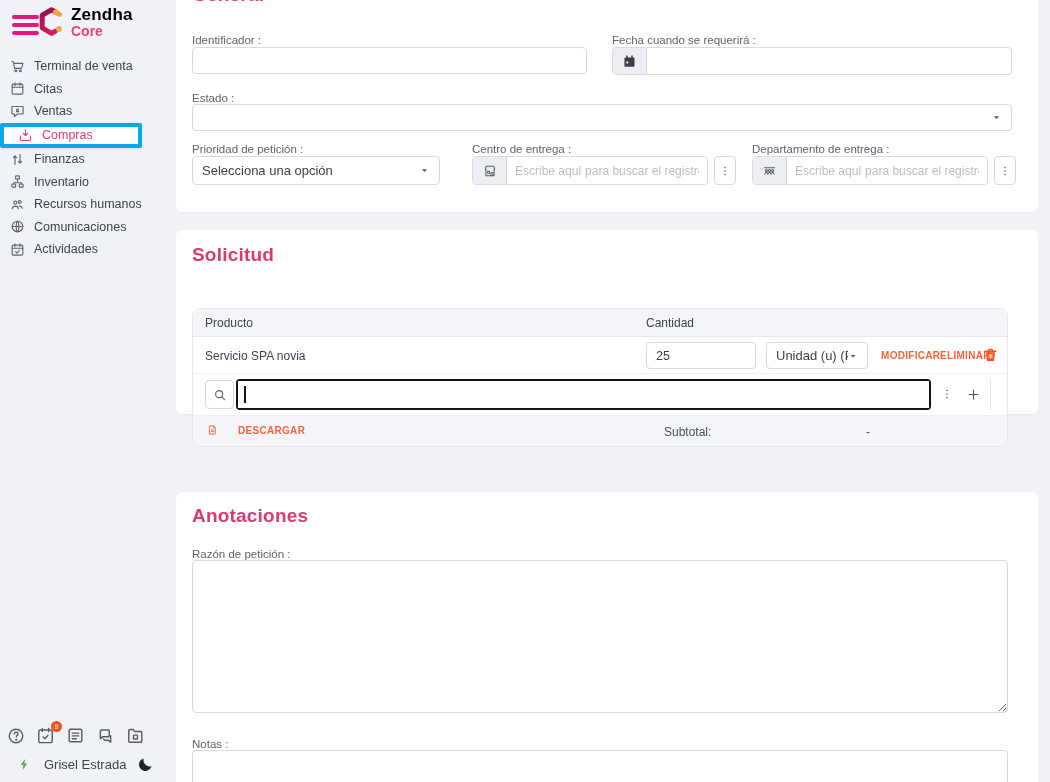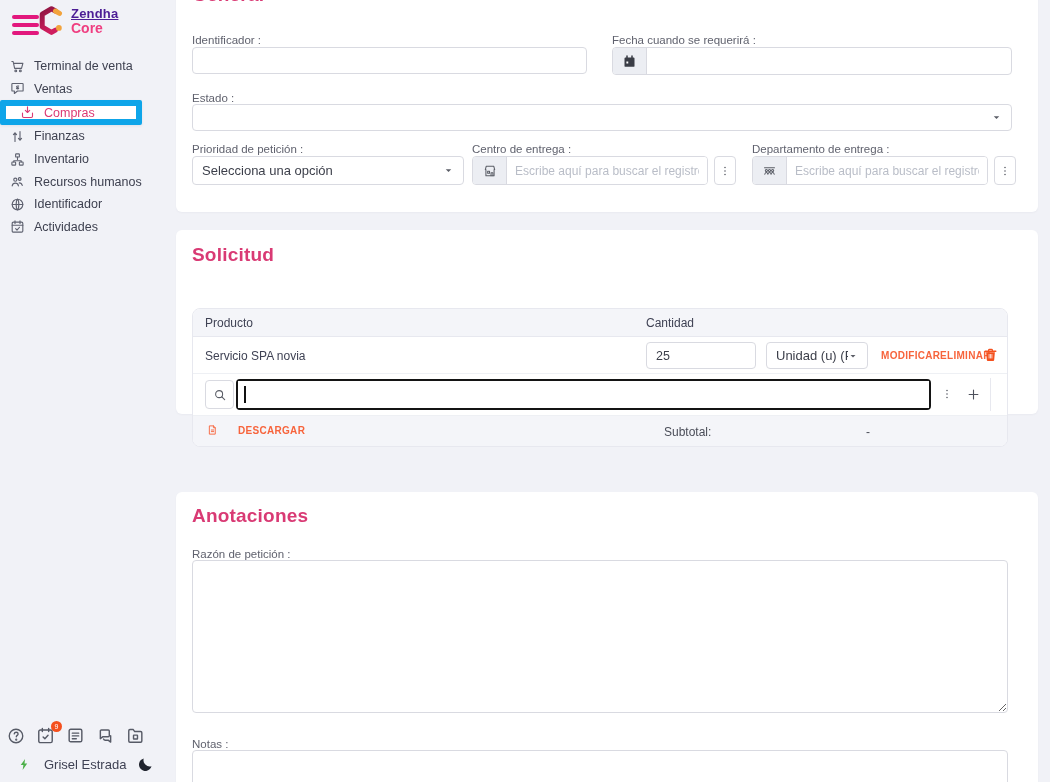--- a/index.html
+++ b/index.html
@@ -7,27 +7,27 @@
   .page {
     position:relative; width:1050px; height:782px; overflow:hidden;
     background:#f1f2f7; font-family:"Liberation Sans", sans-serif; color:#3e4150;
   }
   
   .sidebar { position:absolute; left:0; top:0; width:168px; height:782px; }
   .hamburger { position:absolute; left:12px; top:15px; width:27px; cursor:pointer; }
   .hamburger div { height:4px; background:#e2187d; border-radius:2px; margin-bottom:4px; }
   .brand { position:absolute; left:37px; top:6px; display:flex; align-items:center; }
   .brand-text { margin-left:5px; line-height:1.05; }
-  .brand-name { font-size:13px; color:#4c1d95; font-weight:700; letter-spacing:.2px;text-decoration:underline; }
+  .brand-name { font-size:17px; color:#000000; font-weight:700; letter-spacing:.2px; }
   .brand-sub  { font-size:14px; color:#ef3e80; font-weight:700; }
   .nav { position:absolute; top:55px; left:0; right:0; }
   .nav-item { height:22.6px; display:flex; align-items:center; padding-left:10px; gap:9px;
     font-size:12.5px; color:#3e4150; cursor:pointer; }
   .nav-item svg { flex:0 0 auto; color:#5f6270; }
-  .nav-item.active { background:#fff; border:6px solid #0ea5e9; border-radius:2px;
+  .nav-item.active { background:#fff; border:4px solid #0ea5e9; border-radius:2px;
     box-shadow:0 1px 3px rgba(40,40,60,.08); width:142px; height:25px; padding-left:14px;
     color:#dc3a74; }
   .nav-item.active svg { color:#dc3a74; }
   .side-icons { position:absolute; left:7px; width:138px; top:726px; display:flex;
     justify-content:space-between; align-items:center; color:#565a66; }
   .side-icons .ic { position:relative; cursor:pointer; display:inline-flex; }
   .badge { position:absolute; top:-5px; right:-7px; min-width:11px; height:11px; background:#f4501e;
     border-radius:50%; color:#fff; font-size:7px; line-height:11px; text-align:center; padding:0 1px; }
   .user-row { position:absolute; left:0; top:756px; width:168px; display:flex; align-items:center; }
   .user-row .bolt { margin-left:18px; }
@@ -122,20 +122,27 @@
       <div class="nav-item">
         <svg width="15" height="15" viewBox="0 0 24 24" fill="none" stroke="currentColor" stroke-width="1.8" stroke-linecap="round" stroke-linejoin="round">
             <path d="M3 4h2l2.4 11h11l2.2-8H6"></path>
             <circle cx="9.2" cy="19" r="1.4"></circle>
             <circle cx="16.6" cy="19" r="1.4"></circle>
           </svg>
         <span>Terminal de venta</span>
       </div>
       <div class="nav-item">
         <svg width="15" height="15" viewBox="0 0 24 24" fill="none" stroke="currentColor" stroke-width="1.8" stroke-linecap="round" stroke-linejoin="round">
+            <rect x="3.5" y="5" width="17" height="16" rx="2"></rect>
+            <path d="M8 3v4M16 3v4M3.5 10h17"></path>
+          </svg>
+        <span>Citas</span>
+      </div>
+      <div class="nav-item">
+        <svg width="15" height="15" viewBox="0 0 24 24" fill="none" stroke="currentColor" stroke-width="1.8" stroke-linecap="round" stroke-linejoin="round">
             <path d="M20 4H4a1 1 0 0 0-1 1v10a1 1 0 0 0 1 1h3v4l5-4h8a1 1 0 0 0 1-1V5a1 1 0 0 0-1-1z"></path>
             <path d="M13.8 8.2c-2.2-.8-3.8.4-3 1.6.8 1.2 3.4.6 3 2-.3 1.1-2.4 1.1-3.4.3"></path>
           </svg>
         <span>Ventas</span>
       </div>
       <div class="nav-item active">
         <svg width="15" height="15" viewBox="0 0 24 24" fill="none" stroke="currentColor" stroke-width="1.8" stroke-linecap="round" stroke-linejoin="round">
             <path d="M12 3v9M8.5 8.5 12 12l3.5-3.5"></path>
             <path d="M4 13v5a2 2 0 0 0 2 2h12a2 2 0 0 0 2-2v-5"></path>
           </svg>
@@ -163,21 +170,21 @@
             <path d="M3.5 19c.5-3 2.5-4.5 5-4.5s4.5 1.5 5 4.5"></path>
             <path d="M14.8 14.2c2.5 0 4.2 1.4 4.8 4.2"></path>
           </svg>
         <span>Recursos humanos</span>
       </div>
       <div class="nav-item">
         <svg width="15" height="15" viewBox="0 0 24 24" fill="none" stroke="currentColor" stroke-width="1.8" stroke-linecap="round" stroke-linejoin="round">
             <circle cx="12" cy="12" r="8.5"></circle>
             <path d="M3.5 12h17M12 3.5c2.8 2.3 2.8 14.7 0 17-2.8-2.3-2.8-14.7 0-17z"></path>
           </svg>
-        <span>Identificador</span>
+        <span>Comunicaciones</span>
       </div>
       <div class="nav-item">
         <svg width="15" height="15" viewBox="0 0 24 24" fill="none" stroke="currentColor" stroke-width="1.8" stroke-linecap="round" stroke-linejoin="round">
             <rect x="3.5" y="5" width="17" height="16" rx="2"></rect>
             <path d="M8 3v4M16 3v4M3.5 10h17M9 15.5l2.2 2.2 4-4.5"></path>
           </svg>
         <span>Actividades</span>
       </div>
     </nav>
 
@@ -246,21 +253,21 @@
 
     <label class="g-label" style="left:16px; top:120px;">Estado :</label>
     <div class="selectbox tb" style="left:16px; top:132px; width:820px; height:27px;">
       <span class="sel-text"></span>
       <svg class="caret-icon" width="11" height="11" viewBox="0 0 24 24">
           <path d="M6 9.5l6 6 6-6z" fill="#5a5d66"></path>
         </svg>
     </div>
 
     <label class="g-label" style="left:16px; top:171px;">Prioridad de petición :</label>
-    <div class="selectbox tb" style="left:16px; top:184px; width:272px; height:29px;">
+    <div class="selectbox tb" style="left:16px; top:184px; width:248px; height:29px;">
       <span class="sel-text">Selecciona una opción</span>
       <svg class="caret-icon" width="11" height="11" viewBox="0 0 24 24">
           <path d="M6 9.5l6 6 6-6z" fill="#5a5d66"></path>
         </svg>
     </div>
 
     <label class="g-label" style="left:296px; top:171px;">Centro de entrega :</label>
     <div class="igroup" style="left:296px; top:184px; width:236px; height:29px;">
       <span class="addon">
         <svg width="14" height="14" viewBox="0 0 24 24" fill="none" stroke="#5a5d66" stroke-width="1.8" stroke-linecap="round" stroke-linejoin="round">

